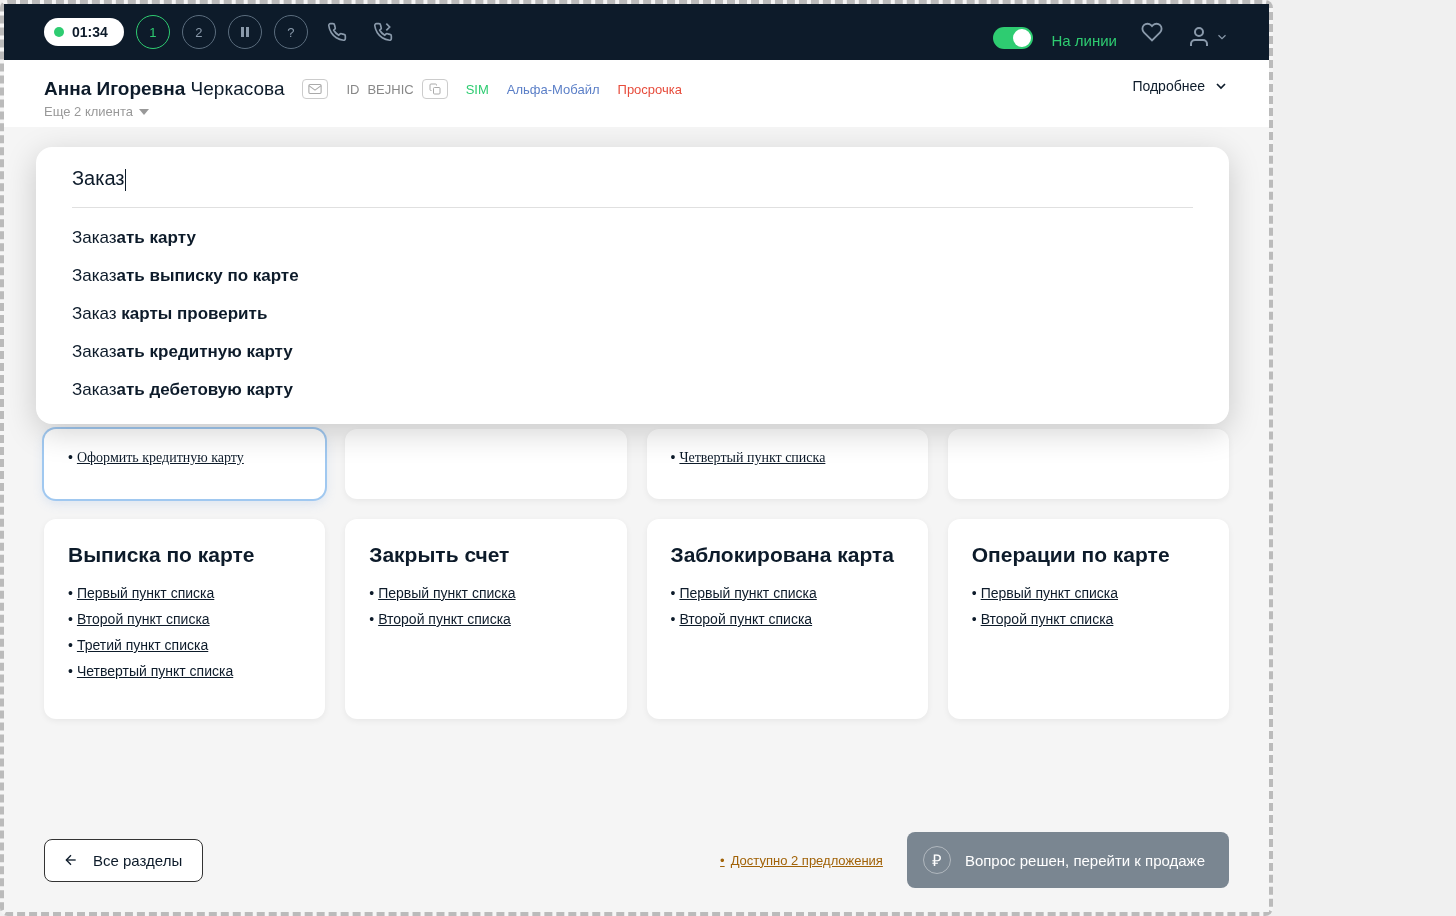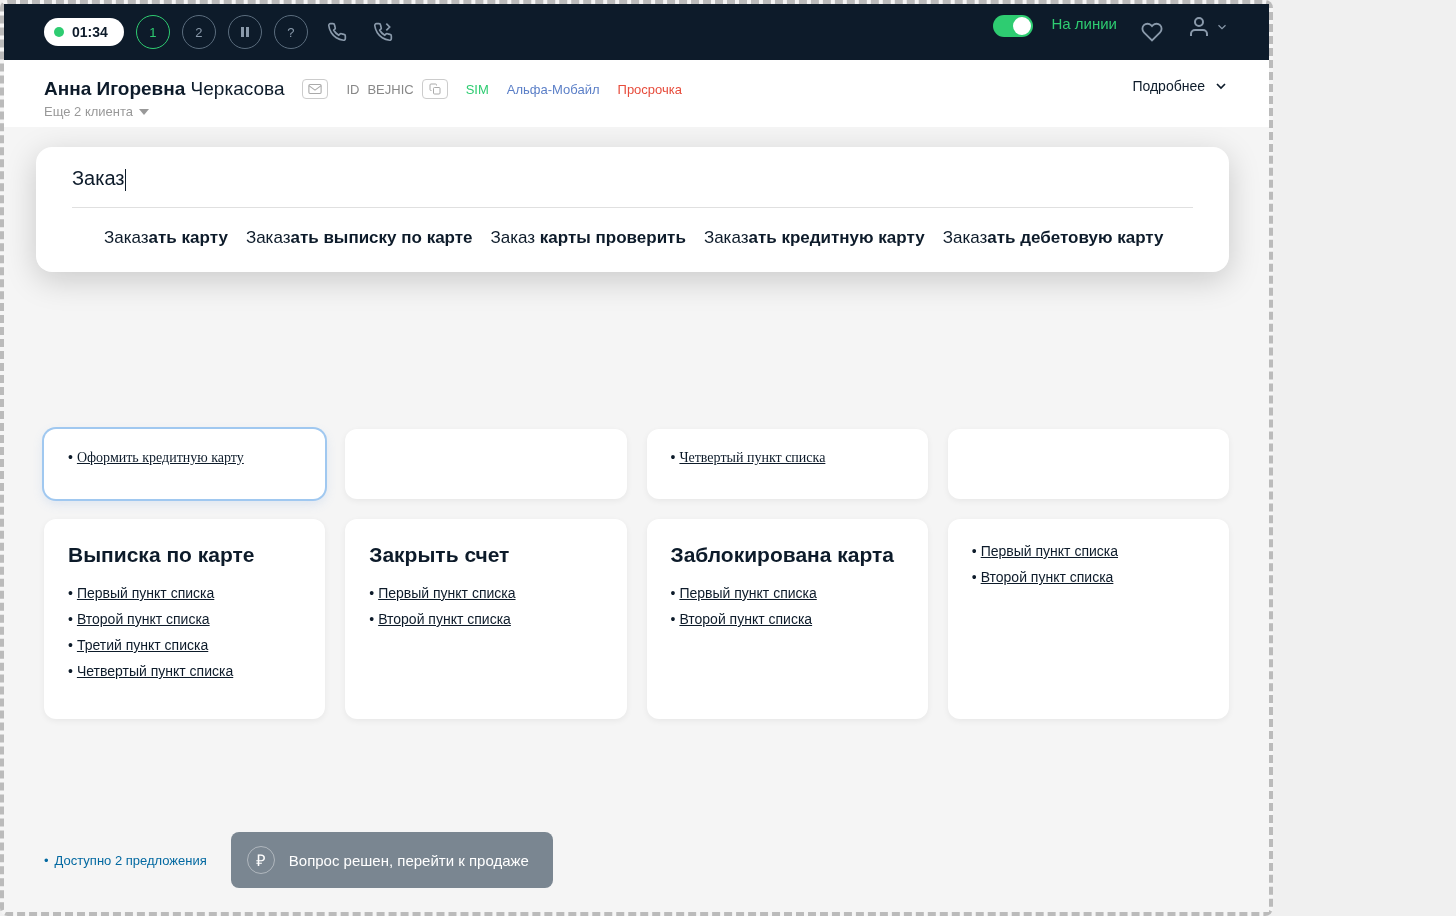--- a/index.html
+++ b/index.html
@@ -7,21 +7,21 @@
     .app-frame { width: 1273px; height: 916px; border: 4px dashed #bbb; border-radius: 8px; background: #f5f5f5; display: flex; flex-direction: column; }
     
     
     .topbar { background: #0d1b2a; height: 56px; display: flex; align-items: center; padding: 0 40px; justify-content: space-between; }
     .topbar-left { display: flex; align-items: center; gap: 12px; }
     .timer-pill { background: #fff; border-radius: 20px; padding: 6px 16px 6px 10px; display: flex; align-items: center; gap: 8px; font-weight: 600; font-size: 14px; color: #0d1b2a; }
     .green-dot { width: 10px; height: 10px; background: #2ecc71; border-radius: 50%; }
     .circle-btn { width: 34px; height: 34px; border: 1.5px solid #5a6c7d; border-radius: 50%; display: flex; align-items: center; justify-content: center; color: #8a9aab; font-size: 13px; cursor: pointer; }
     .circle-btn.green { border-color: #2ecc71; color: #2ecc71; }
     .icon-btn { width: 34px; height: 34px; display: flex; align-items: center; justify-content: center; color: #8a9aab; cursor: pointer; }
-    .topbar-right { display: flex; align-items: flex-start; gap: 18px; }
+    .topbar-right { display: flex; align-items: flex-end; gap: 18px; }
     .online-label { color: #2ecc71; font-size: 15px; font-weight: 500; }
     .toggle { width: 40px; height: 22px; background: #2ecc71; border-radius: 11px; position: relative; cursor: pointer; }
     .toggle-knob { width: 18px; height: 18px; background: #fff; border-radius: 50%; position: absolute; right: 2px; top: 2px; }
     .profile-drop { display: flex; align-items: center; gap: 4px; color: #8a9aab; cursor: pointer; }
     
     
     .client-header { background: #fff; padding: 18px 40px 8px; display: flex; align-items: flex-start; justify-content: space-between; }
     .client-left { display: flex; flex-direction: column; gap: 4px; }
     .client-row1 { display: flex; align-items: center; gap: 18px; }
     .client-name { font-size: 19px; color: #0d1b2a; }
@@ -36,21 +36,21 @@
     
     
     .main { flex: 1; padding: 20px 40px; position: relative; background: #f5f5f5; overflow: hidden; }
     
     
     .search-panel { position: absolute; top: 20px; left: 32px; right: 40px; background: #fff; border-radius: 16px; box-shadow: 0 8px 32px rgba(0,0,0,0.18); z-index: 10; padding: 20px 36px 24px; }
     .search-input-wrap { border-bottom: 1px solid #e0e0e0; padding-bottom: 16px; margin-bottom: 20px; }
     .search-input-display { font-size: 20px; color: #0d1b2a; }
     .cursor { display: inline-block; width: 1px; height: 22px; background: #0d1b2a; vertical-align: middle; margin-left: 1px; animation: blink 1s infinite; }
     @keyframes blink { 50% { opacity: 0; } }
-    .suggestions { display: flex; flex-direction: row; gap: 18px; margin-left: 32px; }
+    .suggestions { display: flex; flex-direction: column; gap: 18px; }
     .suggestion { font-size: 17px; color: #0d1b2a; cursor: pointer; }
     .suggestion .normal { font-weight: 400; }
     .suggestion .bold { font-weight: 700; }
     .card { background: #fff; border-radius: 12px; padding: 24px; min-height: 200px; box-shadow: 0 2px 6px rgba(0,0,0,0.06); }
     .card-title { font-size: 21px; font-weight: 700; color: #0d1b2a; margin-bottom: 18px; }
     .card-list { list-style: none; display: flex; flex-direction: column; gap: 10px; }
     .card-list li { font-size: 14px; color: #0d1b2a; }
     .card-list a { color: #0d1b2a; text-decoration: underline; cursor: pointer; }
     .bullet { margin-right: 4px; }
     
@@ -59,21 +59,21 @@
     
     .peek-item { font-size: 14px; color: #0d1b2a; padding: 12px 24px 0; }
     .peek-item a { color: #0d1b2a; text-decoration: underline; font-family: Liberation Serif, serif; }
     .peek-card { background: #fff; border-radius: 12px; box-shadow: 0 2px 6px rgba(0,0,0,0.06); height: 70px; display: flex; flex-direction: column; justify-content: flex-start; padding-top: 8px; }
     .peek-card.highlighted { box-shadow: 0 0 0 2px #a0c8f0, 0 4px 12px rgba(100,150,220,0.2); }
     
     
     .footer { background: #f5f5f5; padding: 16px 40px 24px; display: flex; align-items: center; justify-content: space-between; }
     .all-sections-btn { border: 1.5px solid #333; background: #fff; border-radius: 8px; padding: 12px 20px 12px 16px; display: flex; align-items: center; gap: 12px; font-size: 15px; cursor: pointer; color: #0d1b2a; font-weight: 500; }
     .footer-right { display: flex; align-items: center; gap: 24px; }
-    .offers-note { color: #0369a1; font-size: 13px; display: flex; align-items: center; gap: 6px; }
+    .offers-note { color: #a16207; font-size: 13px; display: flex; align-items: center; gap: 6px; text-decoration: underline; }
     .offers-note::before { content: "•"; }
     .resolve-btn { background: #7a8691; color: #fff; border: none; border-radius: 8px; padding: 14px 24px 14px 16px; display: flex; align-items: center; gap: 14px; font-size: 15px; cursor: pointer; font-weight: 500; }
     .ruble-circle { width: 28px; height: 28px; border: 1.5px solid rgba(255,255,255,0.4); border-radius: 50%; display: flex; align-items: center; justify-content: center; font-size: 16px; }
     
     svg { display: block; }
   </style>
 </head>
 <body>
 
 <div class="app-frame">
@@ -215,29 +215,37 @@
           </ul>
         </div>
         <div class="card">
           <div class="card-title">Заблокирована карта</div>
           <ul class="card-list">
             <li><span class="bullet">•</span><a>Первый пункт списка</a></li>
             <li><span class="bullet">•</span><a>Второй пункт списка</a></li>
           </ul>
         </div>
         <div class="card">
+          <div class="card-title">Операции по карте</div>
           <ul class="card-list">
             <li><span class="bullet">•</span><a>Первый пункт списка</a></li>
             <li><span class="bullet">•</span><a>Второй пункт списка</a></li>
           </ul>
         </div>
       </div>
   </div>
 
   <div class="footer">
+    <button class="all-sections-btn">
+      <svg width="20" height="16" viewBox="0 0 24 24" fill="none" stroke="currentColor" stroke-width="2">
+          <line x1="19" y1="12" x2="5" y2="12"></line>
+          <polyline points="12 19 5 12 12 5"></polyline>
+        </svg>
+      <span>Все разделы</span>
+    </button>
     <div class="footer-right">
       <span class="offers-note">Доступно 2 предложения</span>
       <button class="resolve-btn">
         <span class="ruble-circle">₽</span>
         <span>Вопрос решен, перейти к продаже</span>
       </button>
     </div>
   </div>
 </div>
 

